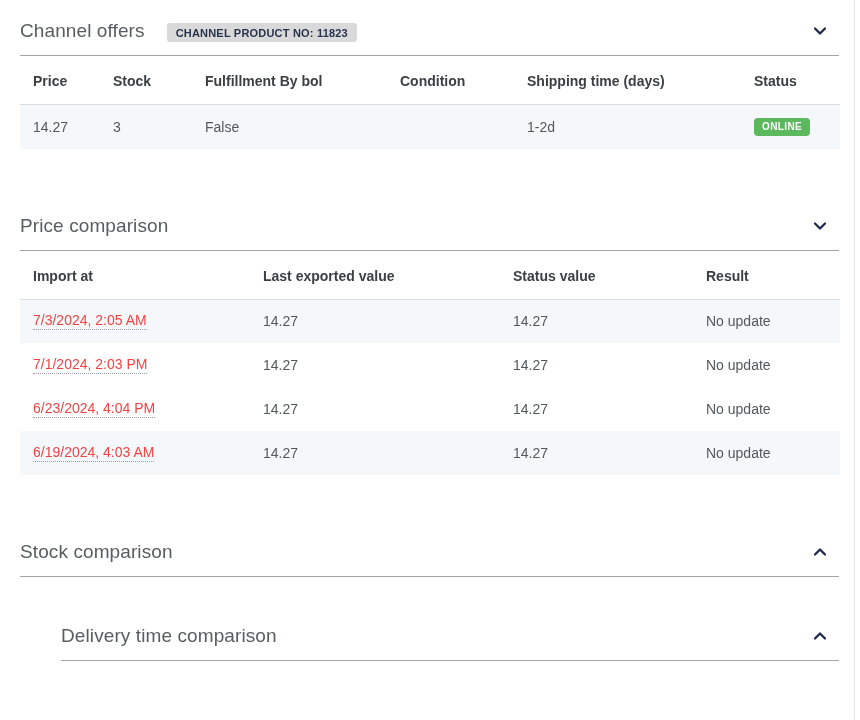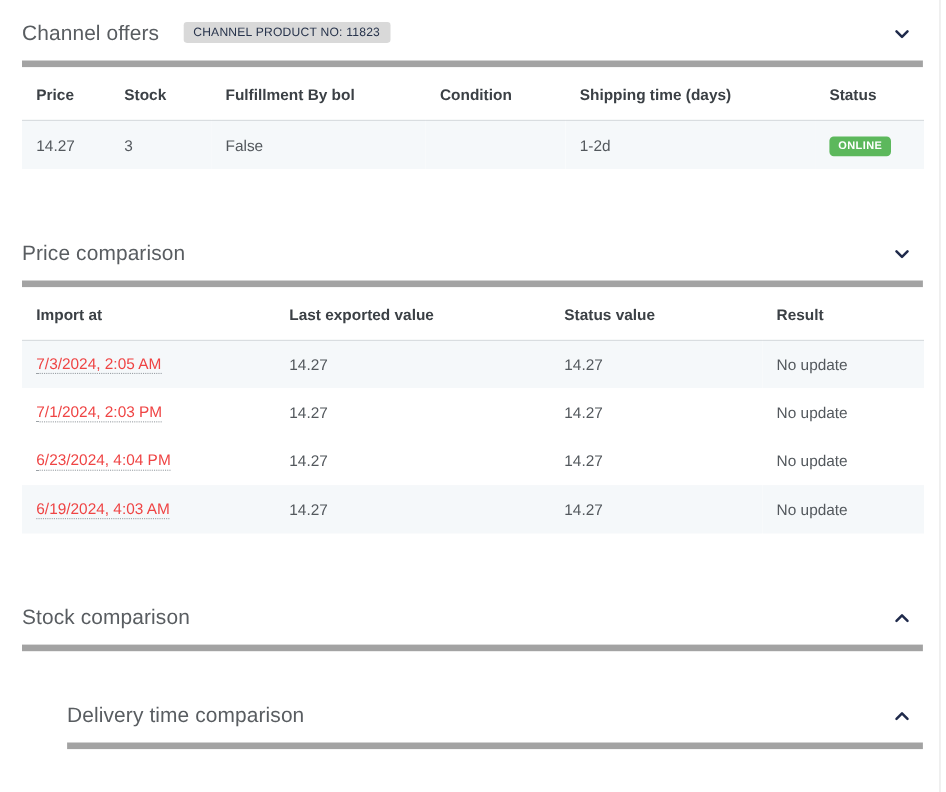--- a/index.html
+++ b/index.html
@@ -14,38 +14,38 @@
     height: 720px;
     border-right: 1px solid #e4e4e4;
     background: #ffffff;
     padding: 14px 15px 0 20px;
     overflow: hidden;
   }
 
   
   .section-header {
     display: flex;
-    align-items: flex-start;
+    align-items: flex-end;
     padding: 6px 0 13px 0;
-    border-bottom: 6px solid #a3a3a3;
+    border-bottom: 1px solid #a3a3a3;
     cursor: pointer;
   }
   .section-title {
     margin: 0;
     font-size: 19px;
     font-weight: 400;
     color: #595d61;
     letter-spacing: 0.1px;
   }
   .section-badge {
     margin-left: 22px;
     background: #d9d9d9;
     color: #28344c;
     font-size: 11px;
-    font-weight: 400;
+    font-weight: 700;
     letter-spacing: 0.2px;
     padding: 4px 9px 3px 9px;
     border-radius: 3px;
     white-space: nowrap;
   }
   .chevron {
     margin-left: auto;
     margin-right: 8px;
     width: 22px;
     height: 22px;

